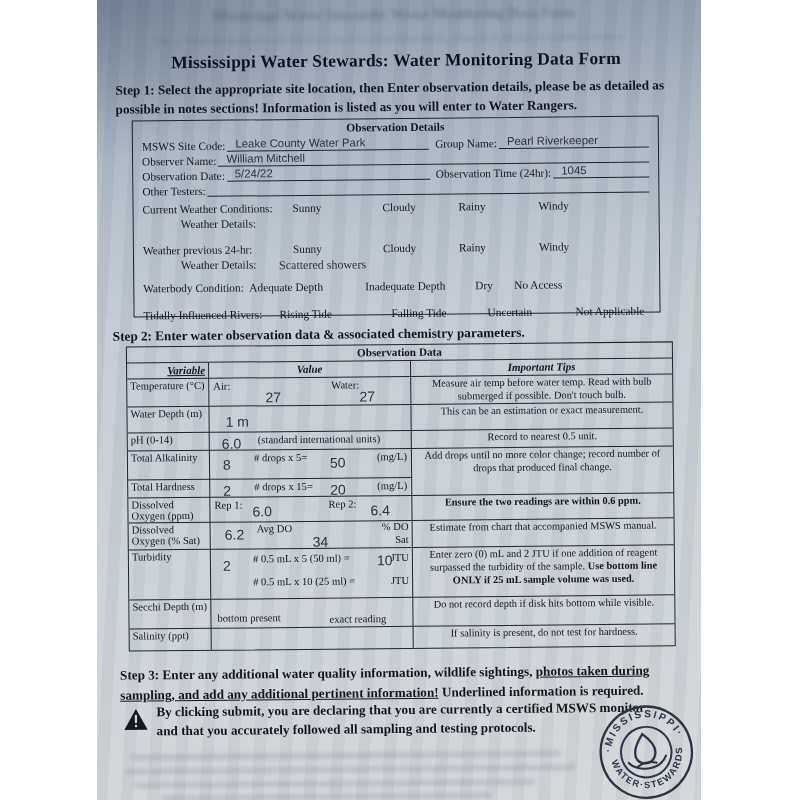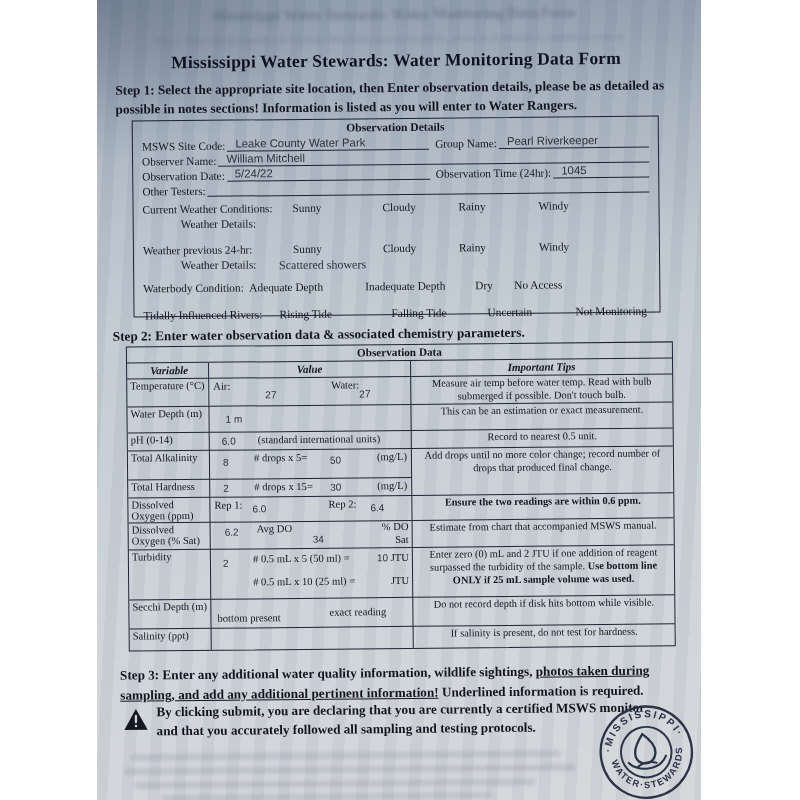--- a/index.html
+++ b/index.html
@@ -38,24 +38,24 @@
   .orow { position:relative; height:15px; white-space:nowrap; }
   .opt { position:absolute; top:0; }
   .sansval { font-family:Liberation Serif, serif; color:#2c313c; }
 
   
   .tbl { position:absolute; left:29px; top:344px; width:547px; border:1.7px solid #1d2433; display:grid; grid-template-columns:82px 202px 1fr; background:transparent; font-size:10.6px; }
   .cell { border-right:1.2px solid #1d2433; border-bottom:1.2px solid #1d2433; position:relative; padding:1px 3px; }
   .cell.lc { border-right:none; }
   .cell.span3 { grid-column:1 / 4; border-right:none; text-align:center; font-weight:bold; font-size:11.2px; min-height:16px; }
   .cell.hd { text-align:center; font-weight:bold; font-style:italic; font-size:11px; min-height:16px; }
-  .cell.hd.c1 { text-align:center; padding-left:6px; }
+  .cell.hd.c1 { text-align:right; padding-left:6px;text-decoration:underline; }
   .vcell { padding:0; }
   .vcell span { position:absolute; white-space:nowrap; }
-  .num { font-family:"Liberation Sans","DejaVu Sans",sans-serif; font-size:10px; color:#2c313c; }
+  .num { font-family:"Liberation Sans","DejaVu Sans",sans-serif; font-size:14px; color:#2c313c; }
   .tip { text-align:center; font-size:10.4px; line-height:1.22; padding:1px 4px; }
   .tip.b { font-weight:bold; }
   .vb { font-weight:bold; }
   .r-temp { min-height:25px; } .r-dep { min-height:26px; } .r-ph { min-height:18px; }
   .r-alk { min-height:29px; } .r-hrd { min-height:18px; } .r-dop { min-height:25px; }
   .r-dos { min-height:27px; } .r-trb { min-height:50px; } .r-sec { min-height:29px; } .r-sal { min-height:21px; }
 
   
   .warn { position:absolute; left:22px; top:705px; width:27px; height:25px; }
   .decl { position:absolute; left:56px; top:701px; width:500px; font-weight:bold; font-size:13.2px; line-height:1.42; }
@@ -130,21 +130,21 @@
           <span class="opt" style="left:222px">Inadequate Depth</span>
           <span class="opt" style="left:332px">Dry</span>
           <span class="opt" style="left:371px">No Access</span>
         </div>
 
         <div class="orow" style="margin-top:12px">
           <span class="opt" style="left:0">Tidally Influenced Rivers:</span>
           <span class="opt" style="left:136px">Rising Tide</span>
           <span class="opt" style="left:248px">Falling Tide</span>
           <span class="opt" style="left:344px">Uncertain</span>
-          <span class="opt" style="left:432px">Not Monitoring</span>
+          <span class="opt" style="left:432px">Not Applicable</span>
         </div>
       </div>
 
       <div class="step-par p-step2">Step 2: Enter water observation data &amp; associated chemistry parameters.</div>
 
       <div class="tbl">
         <div class="cell span3">Observation Data</div>
 
         <div class="cell hd c1">Variable</div>
         <div class="cell hd">Value</div>
@@ -178,21 +178,21 @@
           <span style="left:44px;top:2px"># drops x 5=</span>
           <span class="num" style="left:120px;top:5px">50</span>
           <span style="right:4px;top:2px">(mg/L)</span>
         </div>
         <div class="cell tip lc" style="grid-row:span 2">Add drops until no more color change; record number of drops that produced final change.</div>
 
         <div class="cell r-hrd">Total Hardness</div>
         <div class="cell vcell r-hrd">
           <span class="num" style="left:13px;top:3px">2</span>
           <span style="left:44px;top:2px"># drops x 15=</span>
-          <span class="num" style="left:120px;top:3px">30</span>
+          <span class="num" style="left:120px;top:3px">20</span>
           <span style="right:4px;top:2px">(mg/L)</span>
         </div>
 
         <div class="cell r-dop">Dissolved Oxygen (ppm)</div>
         <div class="cell vcell r-dop">
           <span style="left:4px;top:2px">Rep 1:</span>
           <span class="num" style="left:42px;top:6px">6.0</span>
           <span style="left:118px;top:2px">Rep 2:</span>
           <span class="num" style="left:160px;top:6px">6.4</span>
         </div>
@@ -219,21 +219,21 @@
           <span style="right:3px;top:27px">JTU</span>
         </div>
         <div class="cell tip lc r-trb">
           <span>Enter zero (0) mL and 2 JTU if one addition of reagent surpassed the turbidity of the sample.</span>
           <span class="vb">Use bottom line ONLY if 25 mL sample volume was used.</span>
         </div>
 
         <div class="cell r-sec">Secchi Depth (m)</div>
         <div class="cell vcell r-sec">
           <span style="left:6px;top:13px">bottom present</span>
-          <span style="left:118px;top:8px">exact reading</span>
+          <span style="left:118px;top:15px">exact reading</span>
         </div>
         <div class="cell tip lc r-sec">Do not record depth if disk hits bottom while visible.</div>
 
         <div class="cell r-sal" style="border-bottom:none">Salinity (ppt)</div>
         <div class="cell vcell r-sal" style="border-bottom:none">
           <span class="num" style="left:16px;top:3px"></span>
         </div>
         <div class="cell tip lc r-sal" style="border-bottom:none">If salinity is present, do not test for hardness.</div>
       </div>
 

